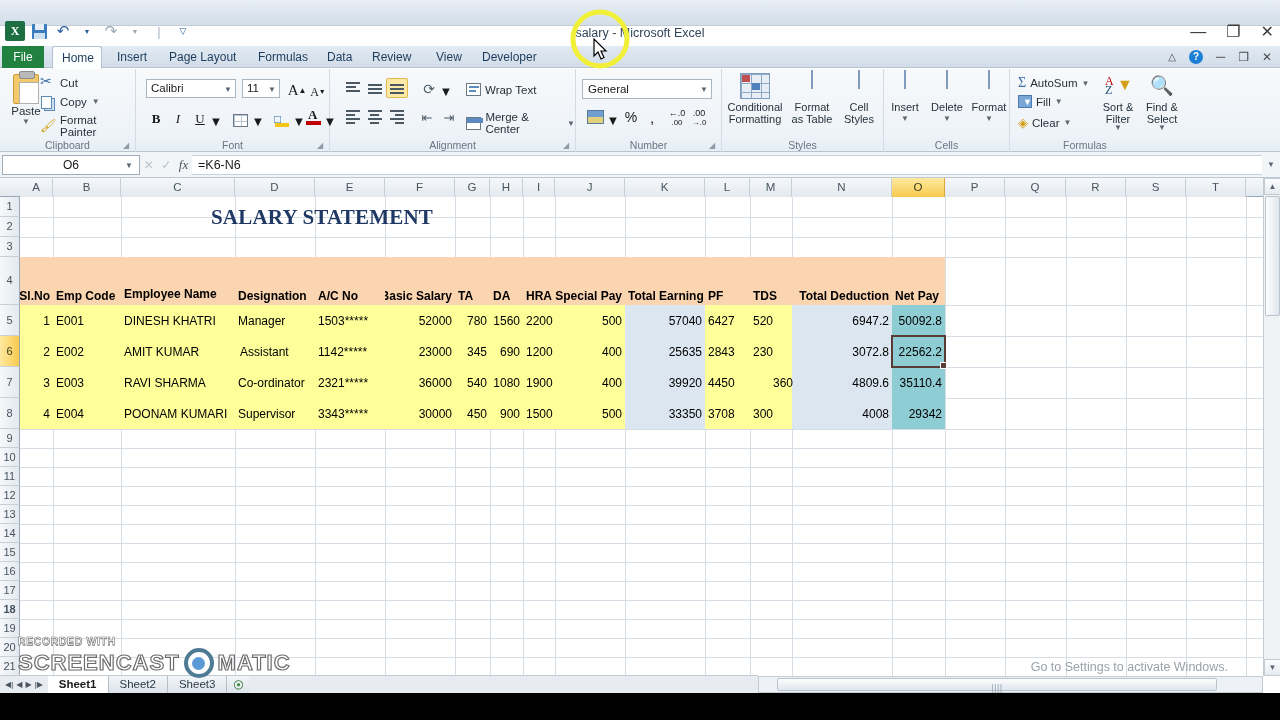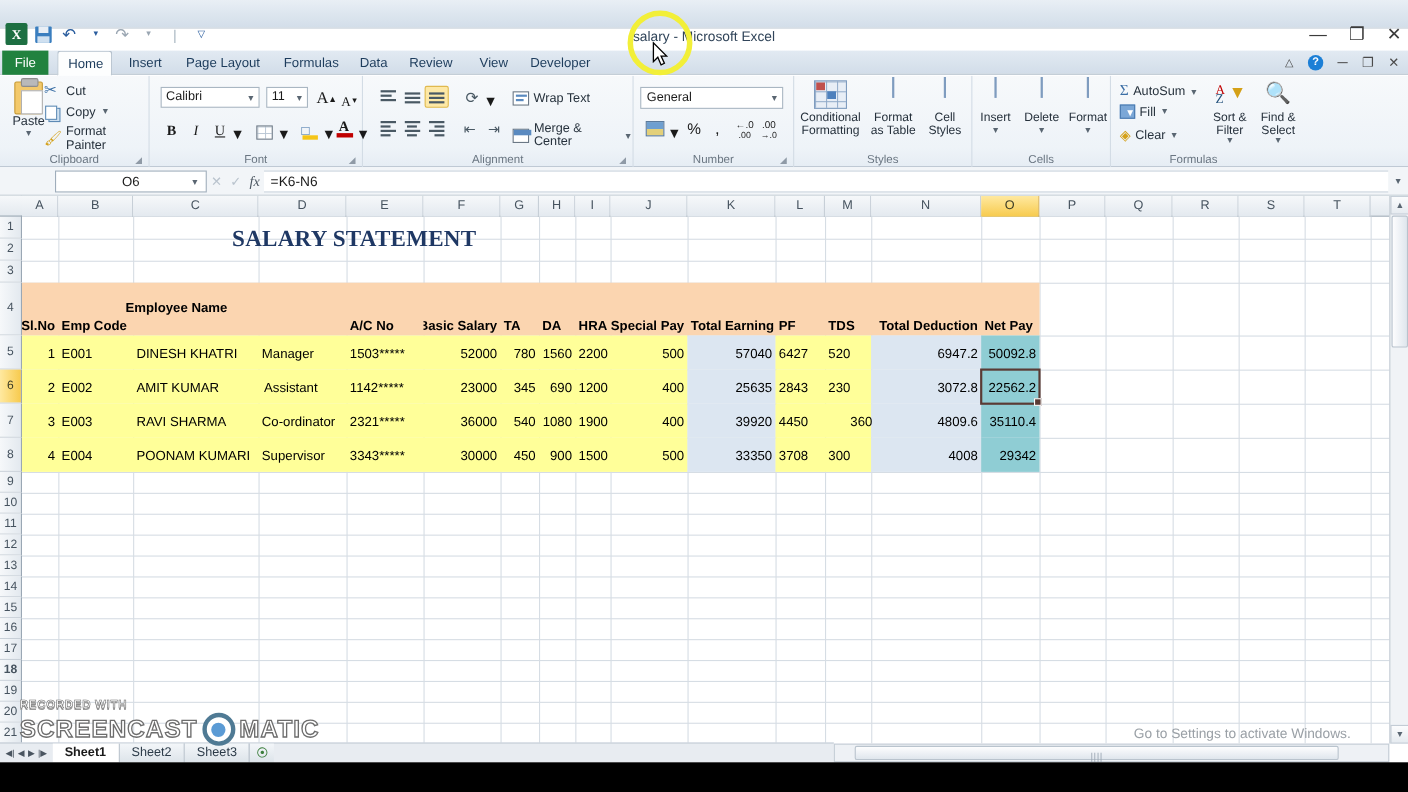--- a/index.html
+++ b/index.html
@@ -205,21 +205,21 @@
   }
   .editing-item {
     position: absolute; display: flex; align-items: center; gap: 4px;
     font-size: 11.5px; color: #26313c; cursor: default;
   }
 
   
   .formula-row {
     position: absolute; left: 0; top: 152px; width: 1280px; height: 26px;
     background: #f2f5f8; border-bottom: 1px solid #bcc7d2;
-    display: flex; align-items: center; padding-left: 48px;
+    display: flex; align-items: center;
   }
   .namebox {
     width: 138px; height: 20px; margin-left: 2px; background: #fff;
     border: 1px solid #9fadbb; font-size: 12px; color: #1a1a1a;
     display: flex; align-items: center; justify-content: center; position: relative;
   }
   .namebox .sel-caret { right: 6px; top: 5px; }
   .fxbox {
     width: 52px; height: 22px; display: flex; align-items: center;
     justify-content: space-around; font-size: 12px; color: #4a5560;
@@ -823,21 +823,22 @@
         <div style="position: absolute; left: 772px; top: 170px; width: 100px; height: 31px; background: rgb(220, 230, 241);"></div>
         <div style="position: absolute; left: 872px; top: 170px; width: 53px; height: 31px; background: rgb(143, 205, 212);"></div>
         <div style="position: absolute; left: 0px; top: 201px; width: 605px; height: 31px; background: rgb(255, 255, 153);"></div>
         <div style="position: absolute; left: 605px; top: 201px; width: 80px; height: 31px; background: rgb(220, 230, 241);"></div>
         <div style="position: absolute; left: 685px; top: 201px; width: 87px; height: 31px; background: rgb(255, 255, 153);"></div>
         <div style="position: absolute; left: 772px; top: 201px; width: 100px; height: 31px; background: rgb(220, 230, 241);"></div>
         <div style="position: absolute; left: 872px; top: 201px; width: 53px; height: 31px; background: rgb(143, 205, 212);"></div>
         <div class="title-cell" style="left: 101px; top: 0px; width: 402px; height: 40px;">SALARY STATEMENT</div>
         <div class="cell b r" style="left: 0px; top: 60px; width: 33px; height: 48px; align-items: flex-end; padding-bottom: 2px;">Sl.No</div>
         <div class="cell b " style="left: 33px; top: 60px; width: 68px; height: 48px; align-items: flex-end; padding-bottom: 2px;">Emp Code</div>
-        <div class="cell b " style="left: 91px; top: 60px; width: 114px; height: 48px; align-items: flex-end; padding-bottom: 18px;">Employee Name</div>
+        <div class="cell b " style="left: 101px; top: 60px; width: 114px; height: 48px; align-items: flex-end; padding-bottom: 4px;">Employee Name</div>
+        <div class="cell b " style="left: 215px; top: 60px; width: 80px; height: 48px; align-items: flex-end; padding-bottom: 2px;">Designation</div>
         <div class="cell b " style="left: 295px; top: 60px; width: 70px; height: 48px; align-items: flex-end; padding-bottom: 2px;">A/C No</div>
         <div class="cell b r" style="left: 365px; top: 60px; width: 70px; height: 48px; align-items: flex-end; padding-bottom: 2px;">Basic Salary</div>
         <div class="cell b " style="left: 435px; top: 60px; width: 35px; height: 48px; align-items: flex-end; padding-bottom: 2px;">TA</div>
         <div class="cell b " style="left: 470px; top: 60px; width: 33px; height: 48px; align-items: flex-end; padding-bottom: 2px;">DA</div>
         <div class="cell b " style="left: 503px; top: 60px; width: 32px; height: 48px; align-items: flex-end; padding-bottom: 2px;">HRA</div>
         <div class="cell b r" style="left: 535px; top: 60px; width: 70px; height: 48px; align-items: flex-end; padding-bottom: 2px;">Special Pay</div>
         <div class="cell b " style="left: 605px; top: 60px; width: 80px; height: 48px; align-items: flex-end; padding-bottom: 2px;">Total Earning</div>
         <div class="cell b " style="left: 685px; top: 60px; width: 45px; height: 48px; align-items: flex-end; padding-bottom: 2px;">PF</div>
         <div class="cell b " style="left: 730px; top: 60px; width: 42px; height: 48px; align-items: flex-end; padding-bottom: 2px;">TDS</div>
         <div class="cell b r" style="left: 772px; top: 60px; width: 100px; height: 48px; align-items: flex-end; padding-bottom: 2px;">Total Deduction</div>

